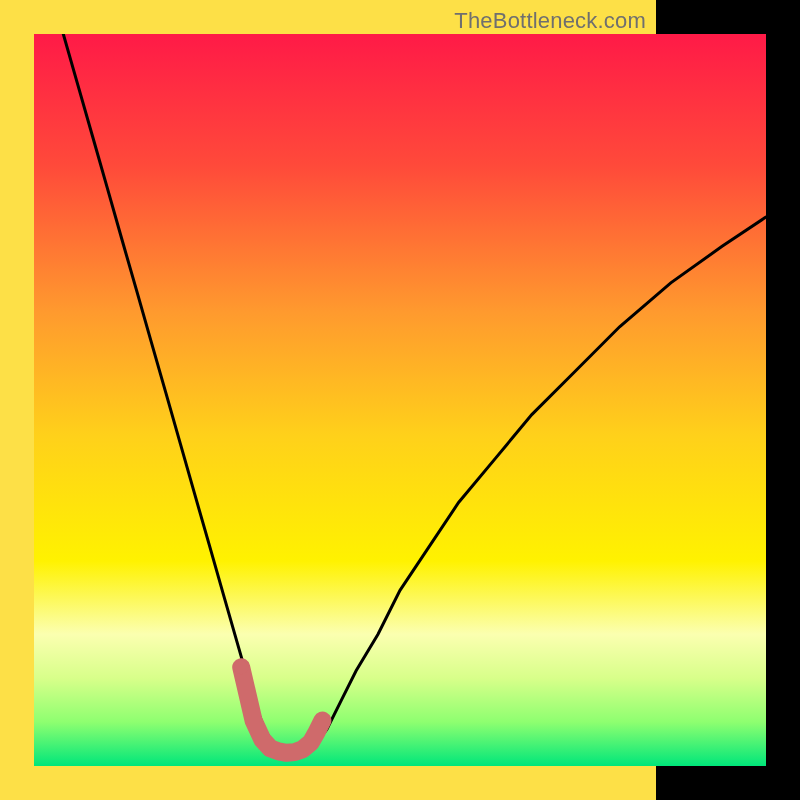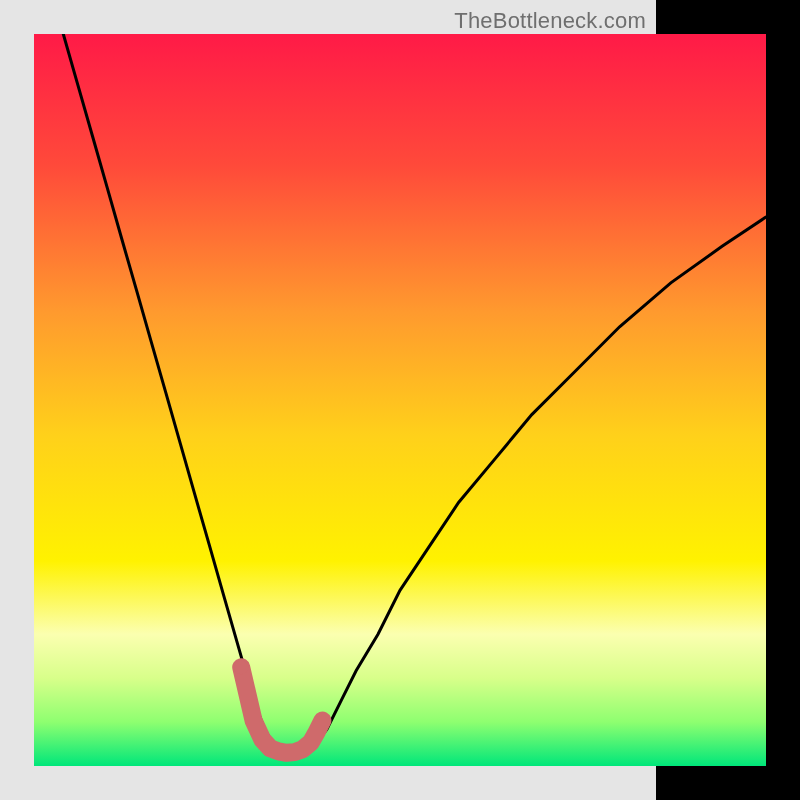--- a/index.html
+++ b/index.html
@@ -10,21 +10,21 @@
     background: #000;
     overflow: hidden;
     font-family: Arial, Helvetica, sans-serif;
   }
   .frame {
     position: absolute;
     top: 0;
     left: 0;
     width: 656px;
     height: 800px;
-    background: #e5e5e5;
+    background: #fde047;
   }
   .watermark {
     position: absolute;
     top: 8px;
     right: 10px;
     color: #6f6f6f;
     font-size: 22px;
     font-weight: 500;
     letter-spacing: 0.2px;
   }

